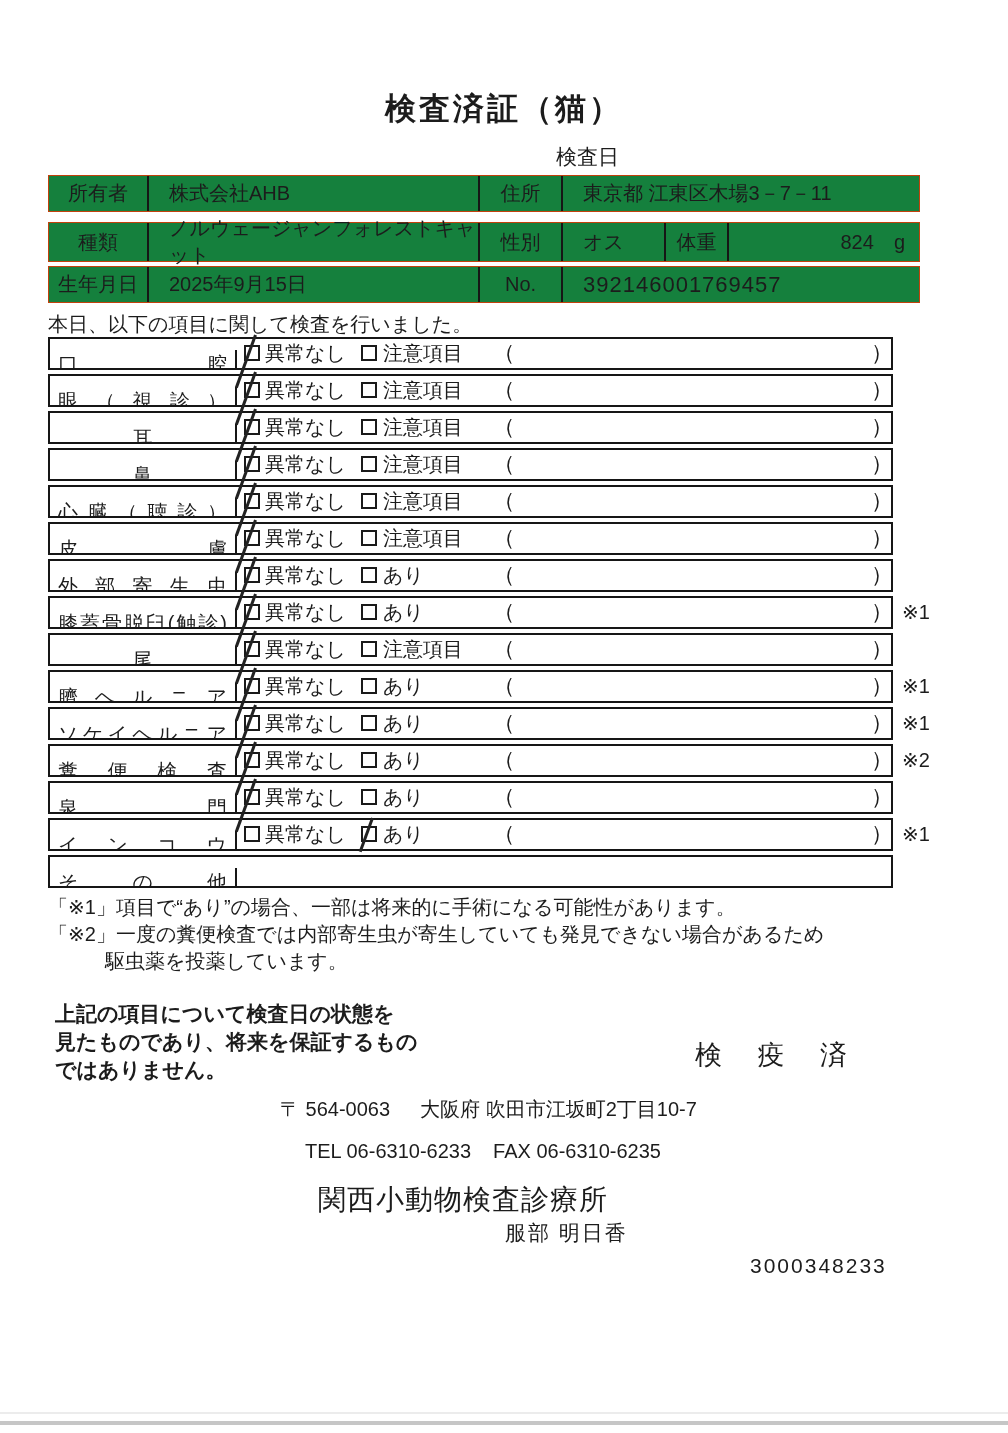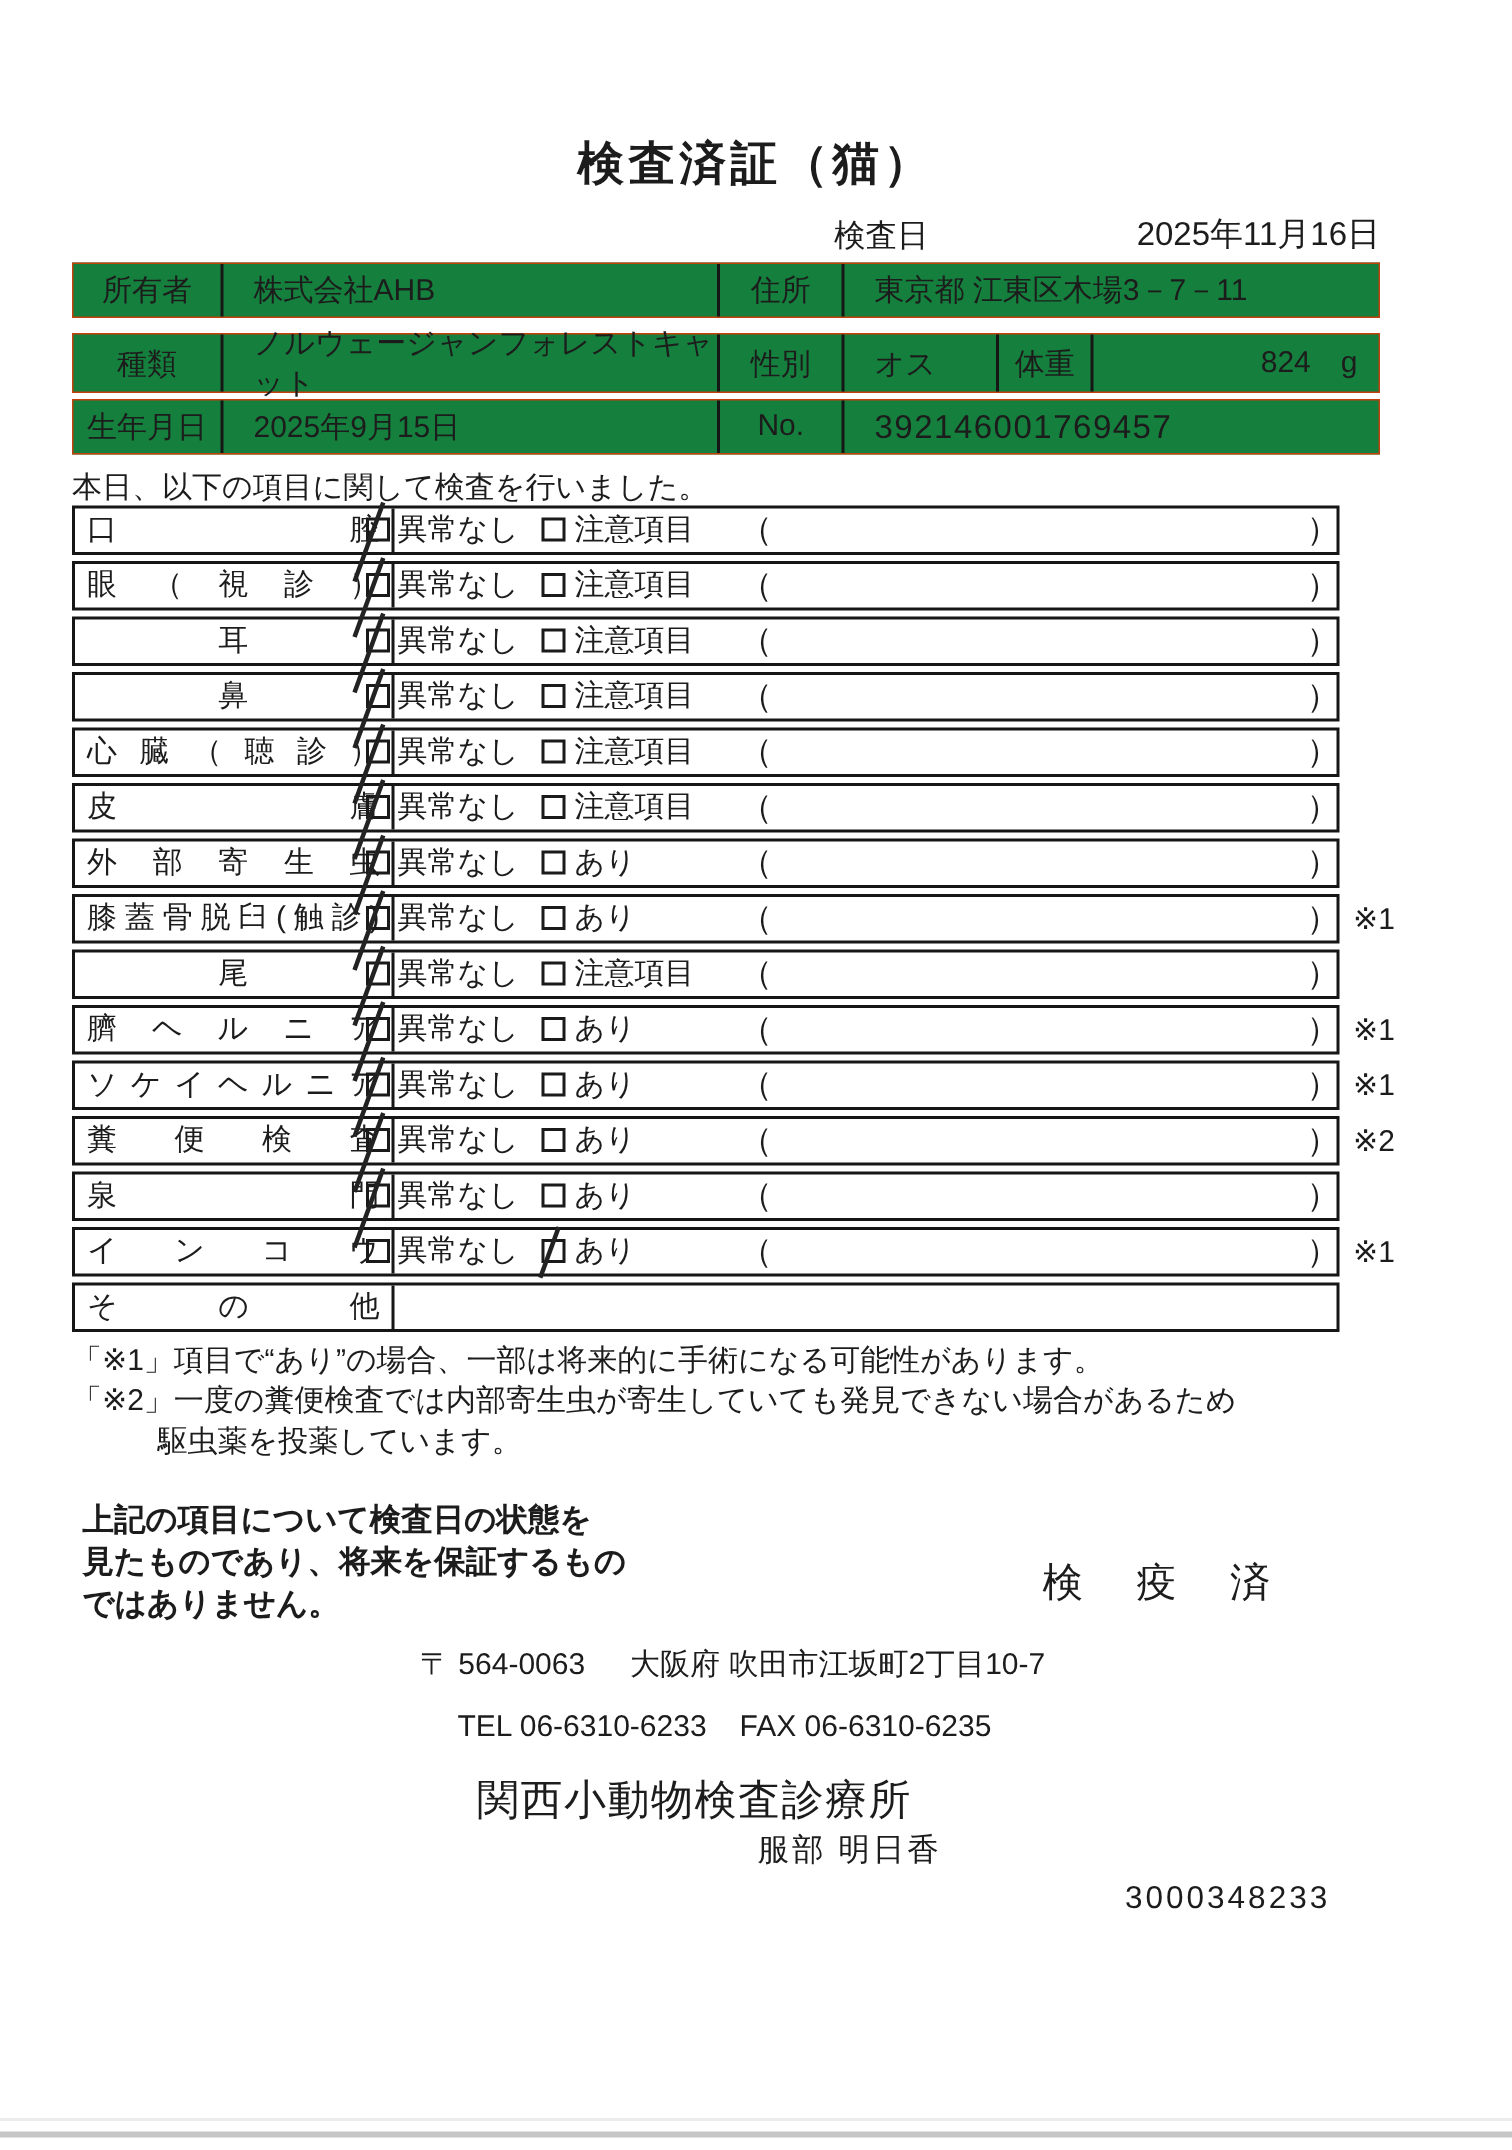--- a/index.html
+++ b/index.html
@@ -30,21 +30,21 @@
   .w-lab2{width:83px;flex:0 0 auto;}
   .w-sex{width:103px;flex:0 0 auto;}
   .w-wlab{width:63px;flex:0 0 auto;justify-content:center;}
   .w-rest{flex:1;}
   .weight-val{flex:1;justify-content:flex-end;gap:20px;padding-right:14px;}
   .num-val{letter-spacing:1px;font-size:22px;}
   .intro{left:48px;top:311px;font-size:20px;}
   
   .checklist{left:48px;top:337px;width:845px;}
   .row{position:relative;box-sizing:border-box;width:845px;height:33px;border:2px solid #161616;margin-bottom:4px;background:#fff;}
-  .row-label{position:absolute;left:0;top:0;bottom:0;width:213px;box-sizing:border-box;border-right:2px solid #161616;
+  .row-label{position:absolute;left:0;top:11px;bottom:0;width:187px;box-sizing:border-box;border-right:2px solid #161616;
     padding:0 8px;font-size:20px;line-height:28px;text-align:justify;text-align-last:justify;overflow:hidden;}
   .row-label.center{text-align:center;text-align-last:center;}
   .row-options{position:absolute;left:189px;right:0;top:0;bottom:0;}
   .cb{position:absolute;top:6px;width:16px;height:16px;border:2px solid #1a1a1a;box-sizing:border-box;}
   .cb1{left:5px;}
   .cb2{left:122px;}
   .opt-label{position:absolute;top:0;font-size:20px;line-height:29px;white-space:nowrap;}
   .t1{left:26px;}
   .t2{left:144px;}
   .paren{position:absolute;top:0;font-size:22px;line-height:28px;}
@@ -71,21 +71,20 @@
   .scan-line-dark{left:0;top:1421px;width:100%;height:4px;background:#c6c6c6;}
 </style>
 </head>
 <body>
 
 <div class="sheet">
 
   <div class="abs title">検査済証（猫）</div>
 
   <div class="abs insp-date-label">検査日</div>
-  <div class="abs insp-date-value">2025年11月16日</div>
 
   <div class="abs info-row owner-row">
     <div class="cell lab w-lab1">所有者</div>
     <div class="cell val w-val1">株式会社AHB</div>
     <div class="cell lab w-lab2">住所</div>
     <div class="cell val w-rest">東京都 江東区木場3－7－11</div>
   </div>
 
   <div class="abs info-row animal-row1">
     <div class="cell lab w-lab1">種類</div>

